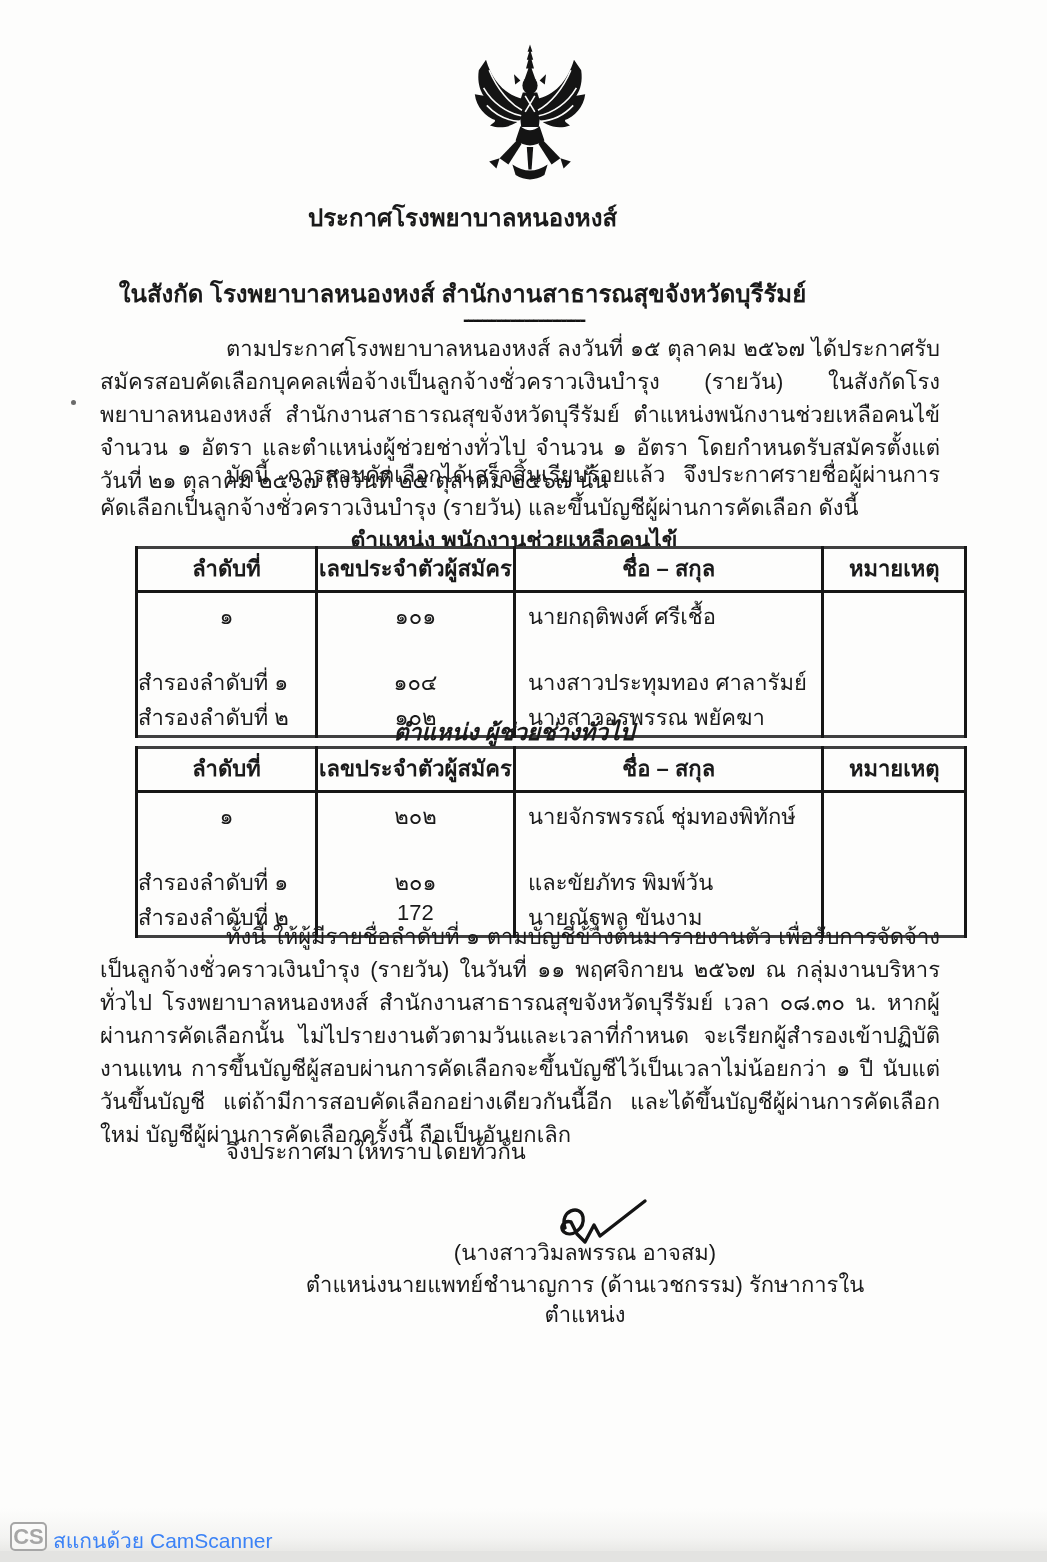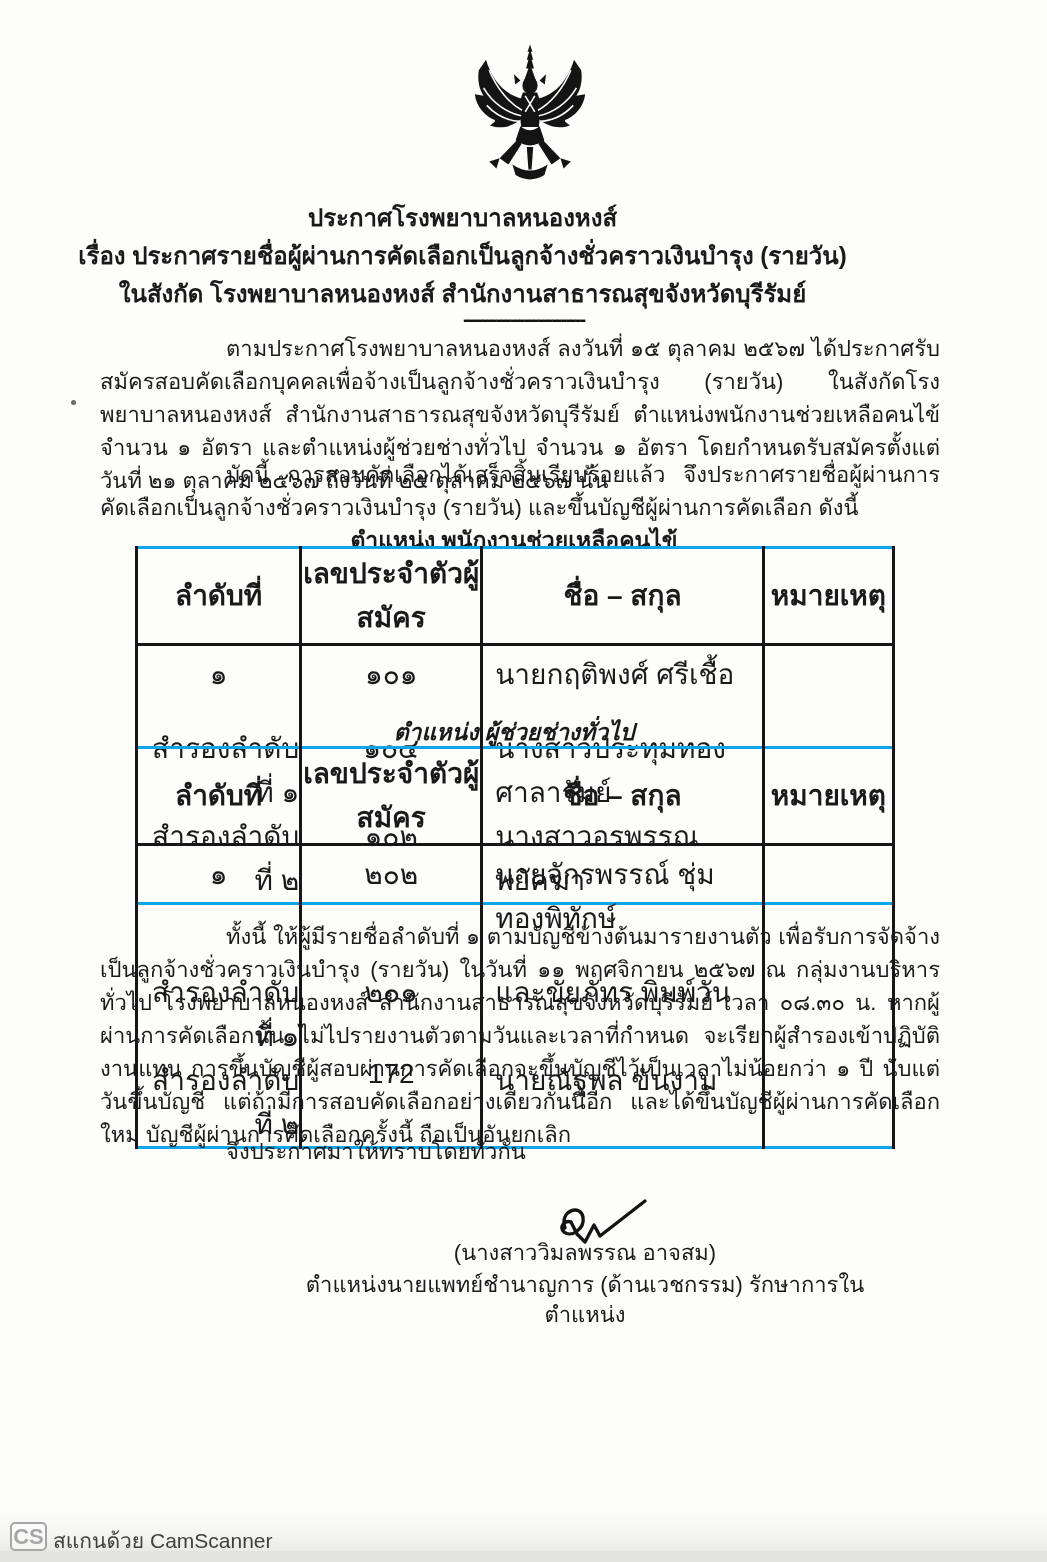--- a/index.html
+++ b/index.html
@@ -37,23 +37,23 @@
   .p3 { top: 920px; }
 
   
   .tbl-caption { left: 135px; width: 758px; text-align: center; font-weight: 700; font-size: 23px; }
   .cap1 { top: 522px; }
   .cap2 { top: 714px; font-style: italic; }
 
   .doc-table {
     border-collapse: collapse;
     table-layout: fixed;
-    width: 760px;
-    font-size: 28px;
-    border: 3px solid #0ea5e9;
+    width: 832px;
+    font-size: 22px;
+    border: 3px solid #404040;
   }
   .doc-table th {
     font-weight: 700;
     text-align: center;
     border-left: 3px solid #161616;
     border-right: 3px solid #161616;
     border-bottom: 3px solid #161616;
     height: 32px;
     padding: 2px 0 4px 0;
   }
@@ -63,21 +63,21 @@
     vertical-align: top;
     padding: 0;
   }
   .tbl1 { left: 135px; top: 546px; }
   .tbl2 { left: 135px; top: 746px; }
   tr.row-main td { height: 36px; padding-top: 6px; }
   tr.row-gap td  { height: 30px; }
   tr.row-res td  { height: 31px; }
   td.c-center { text-align: center; }
   td.c-name   { text-align: left; padding-left: 12px; }
-  td.c-order  { text-align: right; padding-left: 10px; }
+  td.c-order  { text-align: left; }
 
   
   .closing   { top: 1134px; left: 226px; font-size: 22px; }
   .date-line { top: 1168px; left: 322px; font-size: 22px; }
 
   .signature { left: 545px; top: 1196px; width: 112px; height: 56px; }
   .sign-block { left: 300px; width: 570px; text-align: center; font-size: 22px; line-height: 30px; }
   .sg-name { top: 1238px; }
   .sg-pos1 { top: 1270px; }
   .sg-pos2 { top: 1301px; }
@@ -91,21 +91,21 @@
   
   .cs-badge {
     left: 10px; top: 1522px;
     width: 33px; height: 25px;
     border: 2.5px solid #a6a6a6; border-radius: 5px;
     color: #a6a6a6; font-weight: 700; font-size: 22px;
     display: flex; align-items: center; justify-content: center;
     background: rgba(255,255,255,.5);
     text-align: center;
   }
-  .cs-text { left: 53px; top: 1524px; font-size: 21px; color: #404040; }
+  .cs-text { left: 53px; top: 1524px; font-size: 21px; color: #3b82f6; }
 </style>
 </head>
 <body>
 
 <div class="page">
 
   <div class="abs emblem">
     <svg viewBox="0 0 200 180" xmlns="http://www.w3.org/2000/svg" aria-hidden="true">
       <g fill="#141414">
 
@@ -142,21 +142,20 @@
         <path d="M46 78 C58 91 72 97 87 98"></path>
         <path d="M151 34 C141 58 125 76 110 84"></path>
         <path d="M158 56 C147 75 129 87 111 91"></path>
         <path d="M154 78 C142 91 128 97 113 98"></path>
         <path d="M94 66 l12 20 M106 66 l-12 20"></path>
       </g>
     </svg>
   </div>
 
   <div class="abs title-line t1">ประกาศโรงพยาบาลหนองหงส์</div>
-  <div class="abs title-line t2">เรื่อง  ประกาศรายชื่อผู้ผ่านการคัดเลือกเป็นลูกจ้างชั่วคราวเงินบำรุง (รายวัน)</div>
   <div class="abs title-line t3">ในสังกัด โรงพยาบาลหนองหงส์ สำนักงานสาธารณสุขจังหวัดบุรีรัมย์</div>
   <div class="abs divider">--------------------------</div>
 
   <div class="abs para p1">ตามประกาศโรงพยาบาลหนองหงส์ ลงวันที่ ๑๕ ตุลาคม ๒๕๖๗ ได้ประกาศรับสมัครสอบคัดเลือกบุคคลเพื่อจ้างเป็นลูกจ้างชั่วคราวเงินบำรุง (รายวัน) ในสังกัดโรงพยาบาลหนองหงส์ สำนักงานสาธารณสุขจังหวัดบุรีรัมย์ ตำแหน่งพนักงานช่วยเหลือคนไข้ จำนวน ๑ อัตรา และตำแหน่งผู้ช่วยช่างทั่วไป จำนวน ๑ อัตรา โดยกำหนดรับสมัครตั้งแต่วันที่ ๒๑ ตุลาคม ๒๕๖๗ ถึงวันที่ ๒๕ ตุลาคม ๒๕๖๗ นั้น</div>
   <div class="abs para p2">บัดนี้ การสอบคัดเลือกได้เสร็จสิ้นเรียบร้อยแล้ว จึงประกาศรายชื่อผู้ผ่านการคัดเลือกเป็นลูกจ้างชั่วคราวเงินบำรุง (รายวัน) และขึ้นบัญชีผู้ผ่านการคัดเลือก  ดังนี้</div>
 
   <div class="abs tbl-caption cap1">ตำแหน่ง พนักงานช่วยเหลือคนไข้</div>
   <table class="abs doc-table tbl1">
     <colgroup>
         <col style="width:21.7%">

